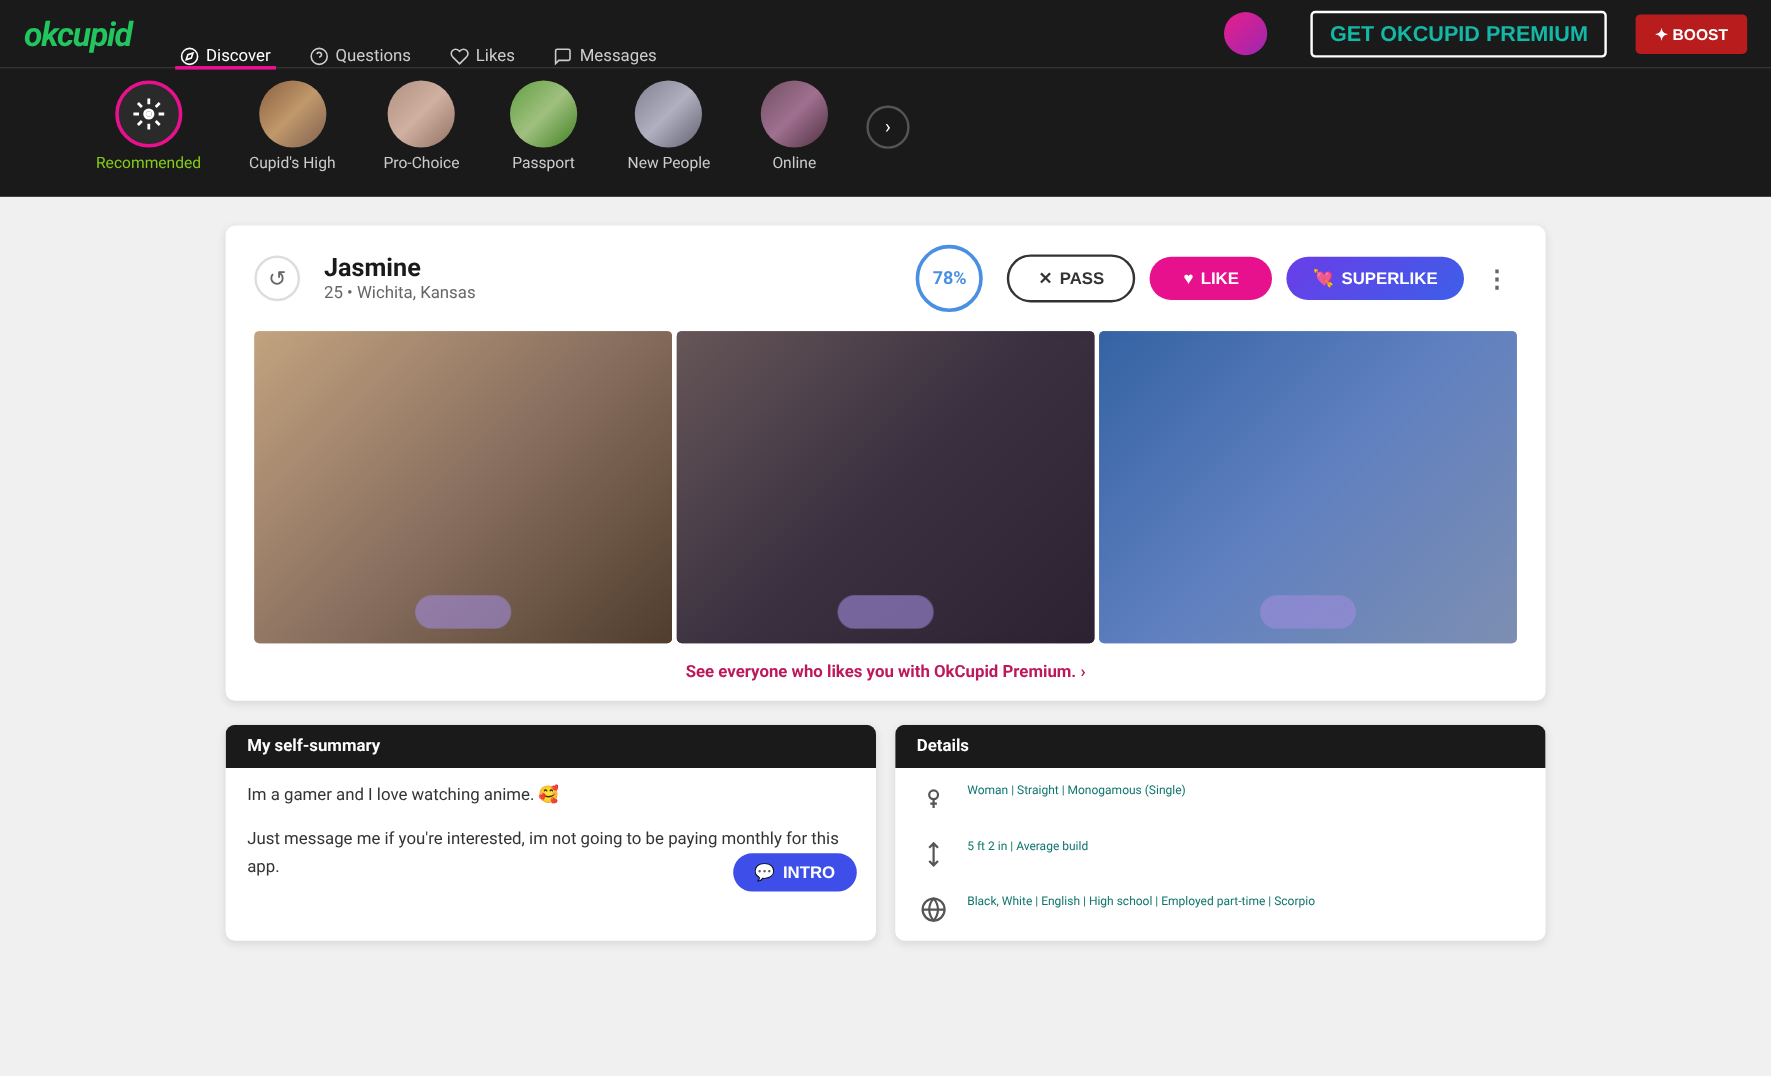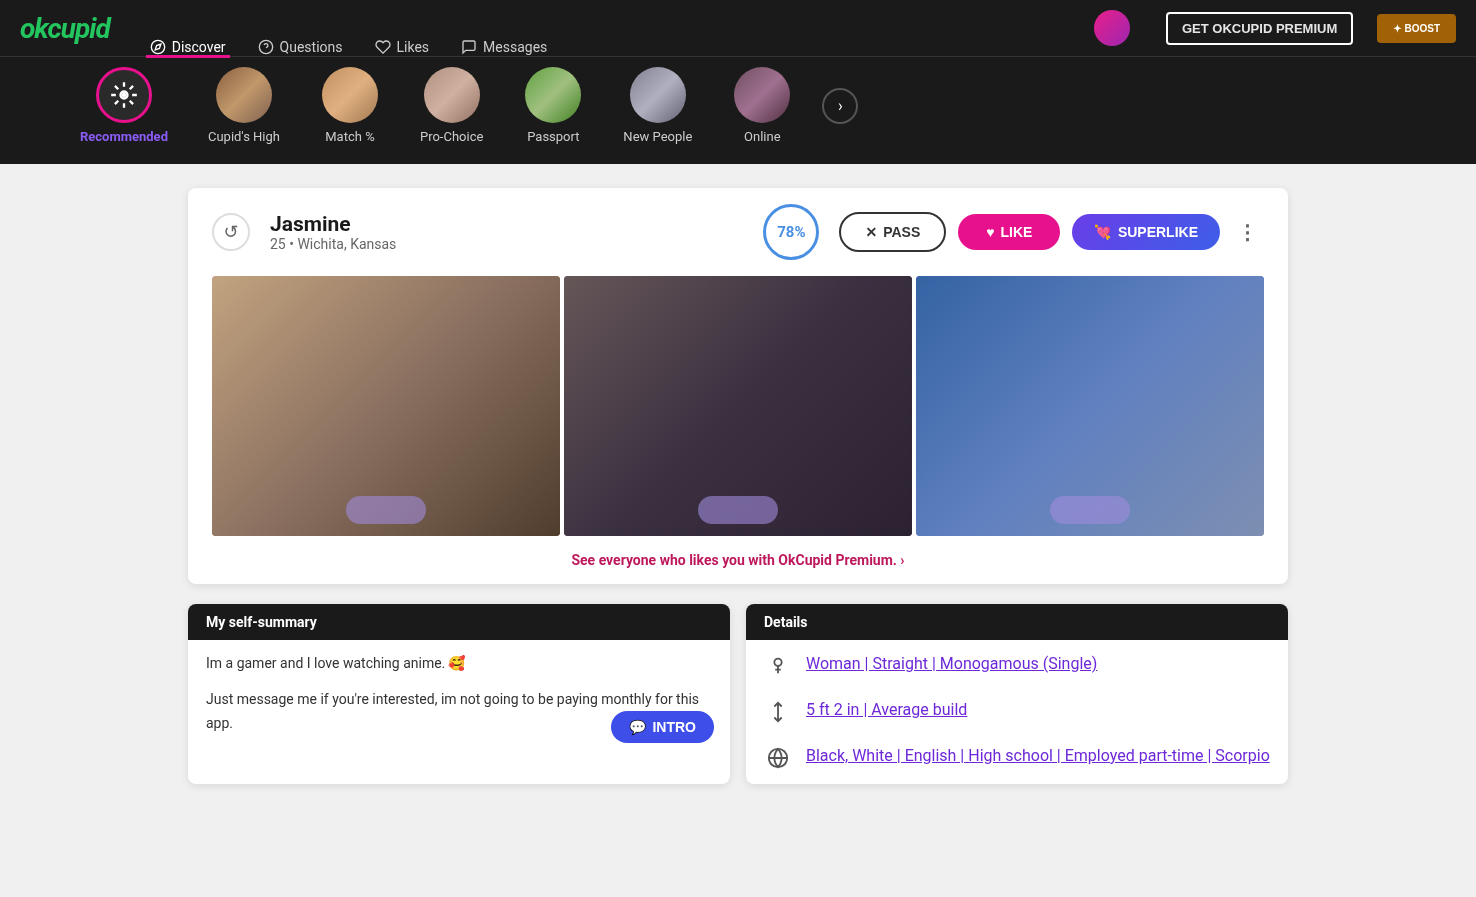--- a/index.html
+++ b/index.html
@@ -40,35 +40,35 @@
     .nav-spacer { flex: 1; }
     .avatar-placeholder {
       width: 36px; height: 36px;
       border-radius: 50%;
       background: linear-gradient(135deg, #e91e8c, #9c27b0);
       margin-right: 12px;
     }
     .btn-premium {
       background: transparent;
       border: 2px solid white;
-      color: #e5e5e5;
+      color: #14b8a6;
       padding: 7px 14px;
       border-radius: 4px;
-      font-size: 13px;
+      font-size: 18px;
       font-weight: 600;
       cursor: pointer;
       white-space: nowrap;
     }
     .btn-boost {
-      background: #a16207;
+      background: #b91c1c;
       border: none;
       color: white;
       padding: 9px 16px;
       border-radius: 4px;
-      font-size: 10px;
+      font-size: 13px;
       font-weight: 700;
       cursor: pointer;
       display: flex;
       align-items: center;
       gap: 5px;
       white-space: nowrap;
     }
 
     
     .category-bar {
@@ -100,22 +100,22 @@
     }
     .category-img.active-ring {
       border: 3px solid #e8118d;
       background: #2a2a2a;
     }
     .category-label {
       color: #ccc;
       font-size: 13px;
     }
     .category-item.active .category-label {
-      color: #8b5cf6;
-      font-weight: 700;
+      color: #84cc16;
+      font-weight: 400;
     }
     .category-arrow {
       width: 36px; height: 36px;
       border-radius: 50%;
       border: 2px solid #555;
       background: transparent;
       color: white;
       display: flex;
       align-items: center;
       justify-content: center;
@@ -327,24 +327,23 @@
     .detail-icon {
       width: 28px; height: 28px;
       flex-shrink: 0;
       display: flex;
       align-items: center;
       justify-content: center;
       color: #555;
       font-size: 18px;
     }
     .detail-text {
-      font-size: 16px;
-      color: #6d28d9;
+      font-size: 10px;
+      color: #0f766e;
       line-height: 1.5;
-      text-decoration: underline;
     }
 
     
     .photo-noise {
       position: absolute;
       inset: 0;
       background: inherit;
       filter: blur(8px);
       transform: scale(1.1);
     }
@@ -405,24 +404,20 @@
       </svg>
     </div>
     <span class="category-label">Recommended</span>
   </div>
 
   <div class="category-item">
     <div class="category-img" style="background: linear-gradient(135deg,#8a6040,#c0986a,#806050);"></div>
     <span class="category-label">Cupid's High</span>
   </div>
 
-  <div class="category-item">
-    <div class="category-img" style="background: linear-gradient(135deg,#c09060,#e0b080,#a07850);"></div>
-    <span class="category-label">Match %</span>
-  </div>
 
   <div class="category-item">
     <div class="category-img" style="background: linear-gradient(135deg,#b09080,#d0b0a0,#907060);"></div>
     <span class="category-label">Pro-Choice</span>
   </div>
 
   <div class="category-item">
     <div class="category-img" style="background: linear-gradient(135deg,#60a040,#a0c080,#408020);"></div>
     <span class="category-label">Passport</span>
   </div>

